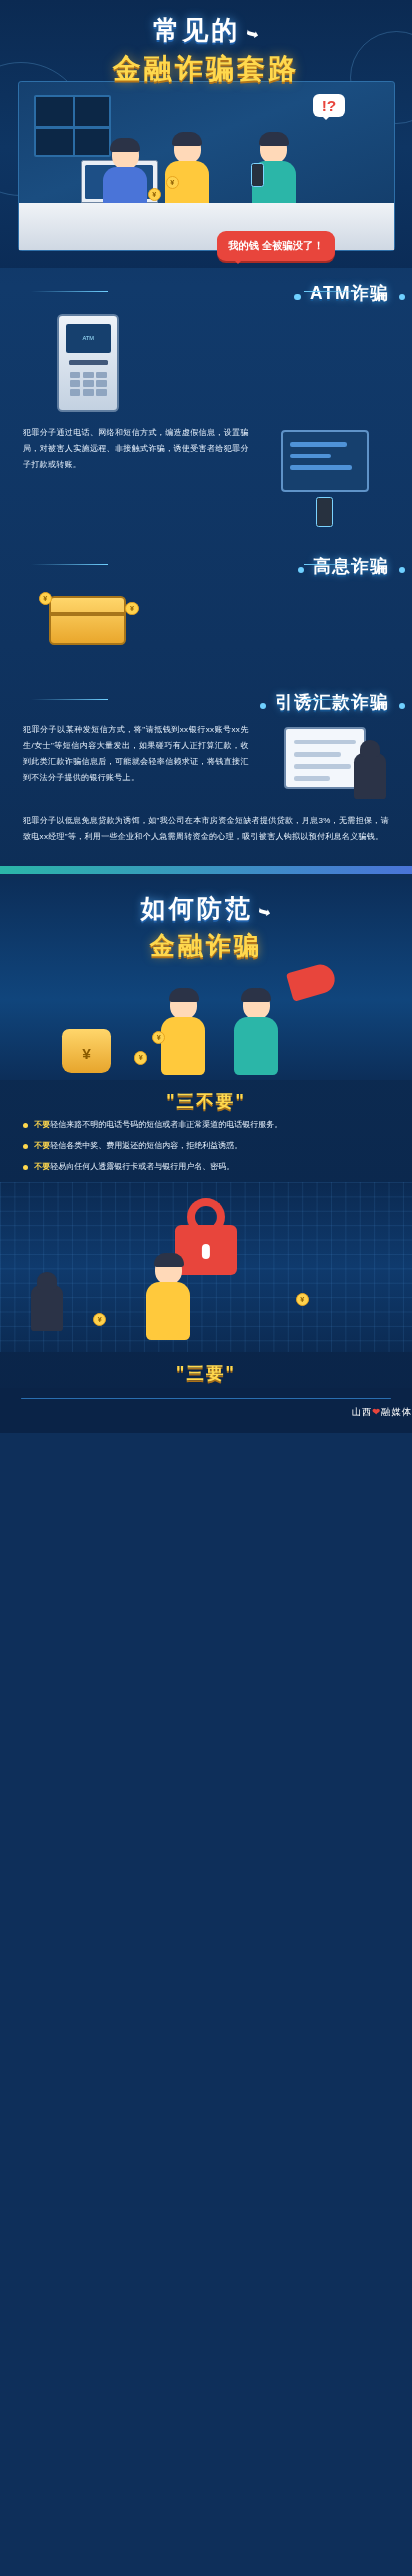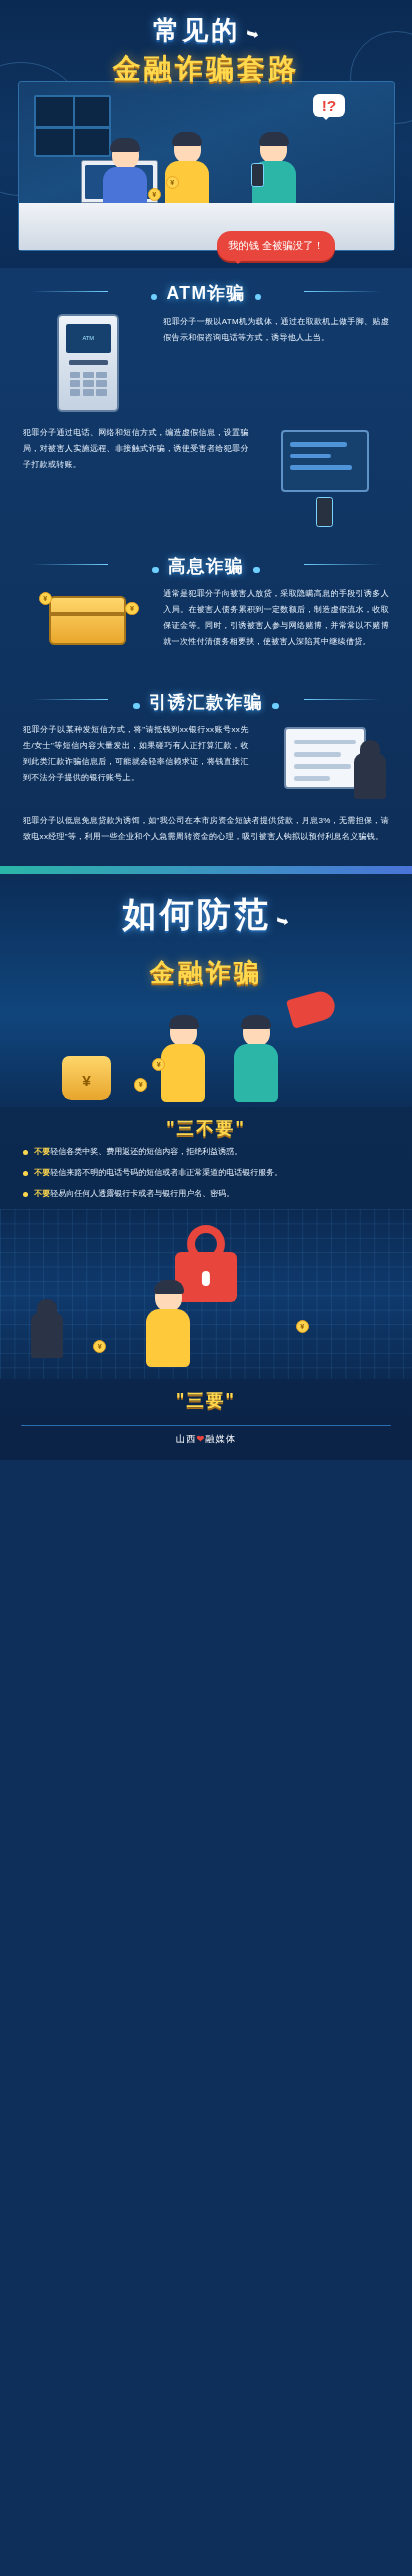--- a/index.html
+++ b/index.html
@@ -116,38 +116,38 @@
     position:absolute; right: 49px; top: 12.4px;
     background:#ffffff; color:#e8453c; font-weight:bold; font-size:15.5px;
     padding:2.1px 8.2px; border-radius:6.2px;
   }
   .bubble-q:after {
     content:""; position:absolute; left:9.3px; bottom:-6.2px;
     border:3.6px solid transparent; border-top-color:#ffffff;
   }
   .money-bubble {
     position:absolute; right: 77px; bottom: 7.2px;
-    background:#e8453c; color:#fff; border-radius:14px;
-    padding:7.2px 11.3px; font-size:10.3px; font-weight:normal; line-height:1.5;
+    background:#e8453c; color:#fff; border-radius:9px;
+    padding:7.2px 11.3px; font-size:10.3px; font-weight:bold; line-height:1.5;
     text-align:center; box-shadow:0 2.1px 0 #a82c26; z-index:6;margin-left:12px;
   }
   .money-bubble:after{
     content:""; position:absolute; left:17.5px; bottom:-7.2px;
     border:4.1px solid transparent; border-top-color:#e8453c;
   }
   .coin {
     position:absolute; width:13.4px; height:13.4px; border-radius:50%;
     background:#ffd24d; border:1.5px solid #e8a51f; color:#8a5b00;
     font-size:7.2px; font-weight:bold; text-align:center; line-height:11.3px;
   }
 
   
   .band { position: relative; padding: 0 0 9.3px; }
   .section-head {
-    text-align:center;
+    text-align:right;
     padding: 13.4px 0 8.2px;
     position: relative;
   }
   .section-head .rule {
     position:absolute; top:50%; height:1px; width:77px;
     background:linear-gradient(90deg,rgba(120,210,255,0) 0%, #6fd0ff 100%);
   }
   .section-head .rule.left { left: 31px; }
   .section-head .rule.right { right: 31px; transform: scaleX(-1); }
   .section-head h2 {
@@ -222,25 +222,25 @@
 
   
   .hero2 {
     margin-top: 5.2px;
     background: linear-gradient(180deg,#0c2e59,#10457c 60%,#0c2e59);
     padding: 5.2px 0 0;
     position: relative;
   }
   .hero2-title { text-align:center; padding-top: 8.2px; }
   .h2-l1 {
-    font-size: 34px; font-weight:bold; color:#ffffff; letter-spacing:3.1px;
+    font-size: 25px; font-weight:bold; color:#ffffff; letter-spacing:3.1px;
     text-shadow: 0 2.1px 0 #1f5fa8, 0 0 8.2px rgba(90,180,255,.8);
   }
   .h2-l2 {
-    margin-top:18px; font-size:25px; font-weight:bold; letter-spacing:3.1px;
+    margin-top:4px; font-size:25px; font-weight:bold; letter-spacing:3.1px;
     color:#ffd84d; text-shadow: 0 2.1px 0 #b2741a, 0 0 9.3px rgba(255,200,60,.55);
   }
   .hero2-art { position:relative; height: 118px; }
   .megaphone {
     position:absolute; right: 77px; top: 5.2px;
     width:46px;height:29px;background:#e8453c;border-radius:4.1px 15.5px 15.5px 4.1px;
     transform: rotate(-16deg);
   }
   .bag {
     position:absolute; left:62px; bottom: 7.2px; width:49px;height:44px;
@@ -287,21 +287,21 @@
     border-bottom-color:transparent; box-sizing:border-box;
   }
   .big-lock:after{
     content:""; position:absolute; left:50%; top:18.5px; transform:translateX(-50%);
     width:8.2px;height:15.5px;background:#fff;border-radius:4.1px;
   }
 
   .footer {
     background: #0a2347;
     padding: 9.3px 0 13.4px;
-    text-align:center;
+    text-align:right;
   }
   .footer .logo {
     display:inline-block; color:#ffffff; font-size:9.3px; letter-spacing:1px;
   }
   .footer .logo .red { color:#e8453c; font-weight:bold; }
   .hr-line { height:1.5px; background:#2a6eb0; margin: 0 20.6px 7.2px; border-radius:1px;}
   .blue-divider { height: 7.2px; background: linear-gradient(90deg,#2bb6a8,#4a74d8); }
 </style>
 </head>
 <body>
@@ -378,21 +378,20 @@
               <i></i>
               <i></i>
               <i></i>
               <i></i>
               <i></i>
               <i></i>
               <i></i>
           </div>
         </div>
       </div>
-      <p class="para">犯罪分子一般以ATM机为载体，通过在取款机上做手脚、贴虚假告示和假咨询电话等方式，诱导他人上当。</p>
     </div>
   </div>
 
   <div class="band">
     <div class="content-row reverse">
       <div class="illus">
         <div class="screen-box">
           <span class="bar" style="top:10.3px;width:57px"></span>
           <span class="bar" style="top:21.6px;width:41px"></span>
           <span class="bar" style="top:33px;width:62px"></span>
@@ -410,21 +409,20 @@
       <h2>高息诈骗</h2>
       <span class="dot-r"></span>
       <span class="rule right"></span>
     </div>
     <div class="content-row">
       <div class="illus">
         <div class="chest"></div>
         <div class="coin" style="left:15.5px;top:5.2px">¥</div>
         <div class="coin" style="right:13.4px;top:15.5px">¥</div>
       </div>
-      <p class="para">通常是犯罪分子向被害人放贷，采取隐瞒高息的手段引诱多人入局。在被害人债务累积到一定数额后，制造虚假流水，收取保证金等。同时，引诱被害人参与网络赌博，并常常以不赌博就一次性付清债务相要挟，使被害人深陷其中继续借贷。</p>
     </div>
   </div>
 
   <div class="band">
     <div class="section-head">
       <span class="rule left"></span>
       <span class="dot-l"></span>
       <h2>引诱汇款诈骗</h2>
       <span class="dot-r"></span>
       <span class="rule right"></span>
@@ -477,24 +475,24 @@
       <div class="coin" style="left:134px;bottom:15.5px">¥</div>
       <div class="coin" style="left:152px;bottom:36px">¥</div>
     </div>
   </div>
 
   <div class="tips-head">
     <span class="pill">"三不要"</span>
   </div>
   <ul class="tips">
     <li>
-      <span class="em">不要</span><span>轻信各类中奖、费用返还的短信内容，拒绝利益诱惑。</span>
+      <span class="em">不要</span><span>轻信来路不明的电话号码的短信或者非正常渠道的电话银行服务。</span>
     </li>
     <li>
-      <span class="em">不要</span><span>轻信来路不明的电话号码的短信或者非正常渠道的电话银行服务。</span>
+      <span class="em">不要</span><span>轻信各类中奖、费用返还的短信内容，拒绝利益诱惑。</span>
     </li>
     <li>
       <span class="em">不要</span><span>轻易向任何人透露银行卡或者与银行用户名、密码。</span>
     </li>
   </ul>
 
   <div class="lock-art">
     <div class="grid-bg"></div>
     <div class="big-lock"></div>
     <div class="hacker" style="left:31px;bottom:20.6px"></div>

